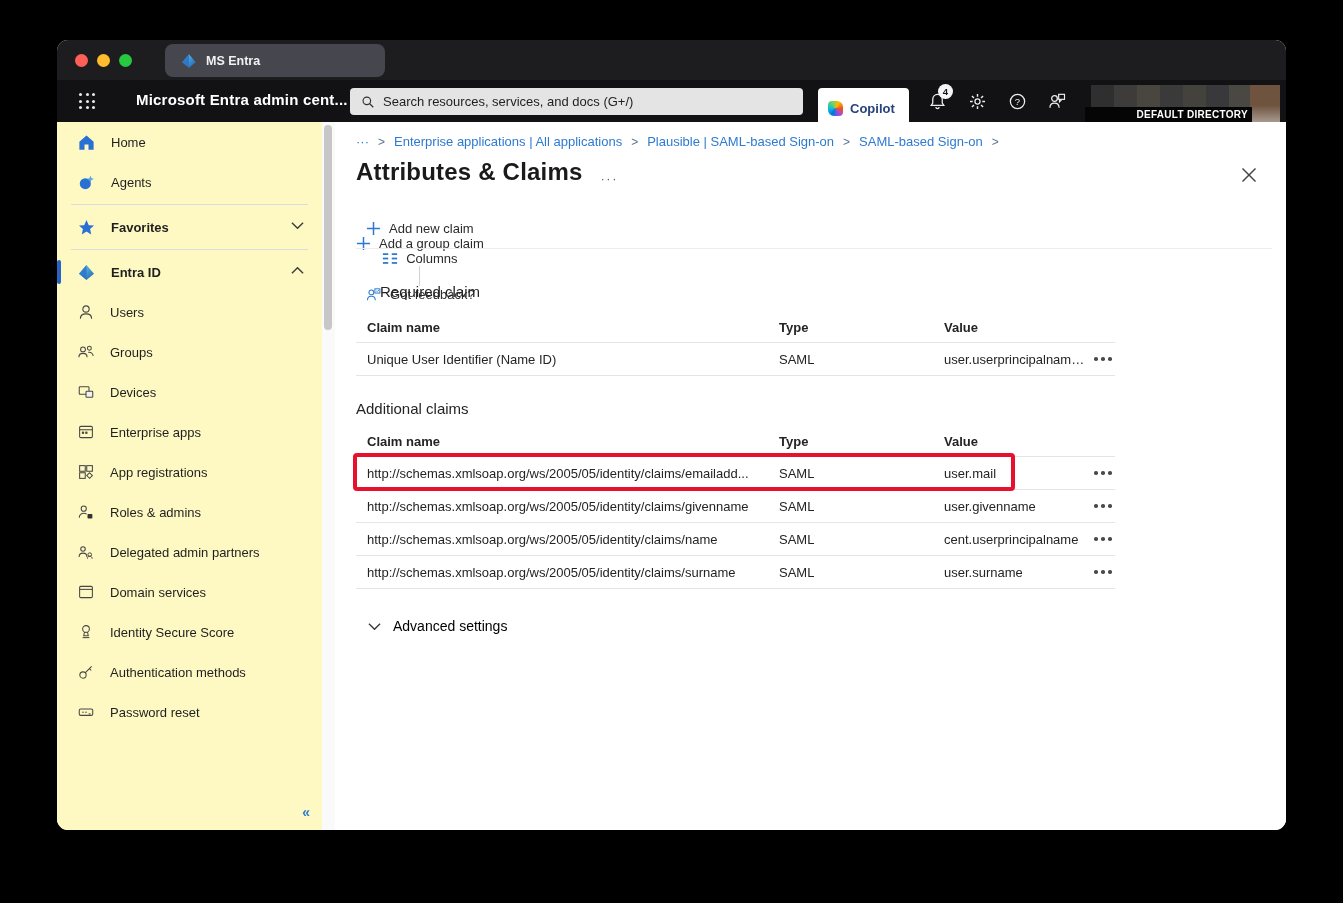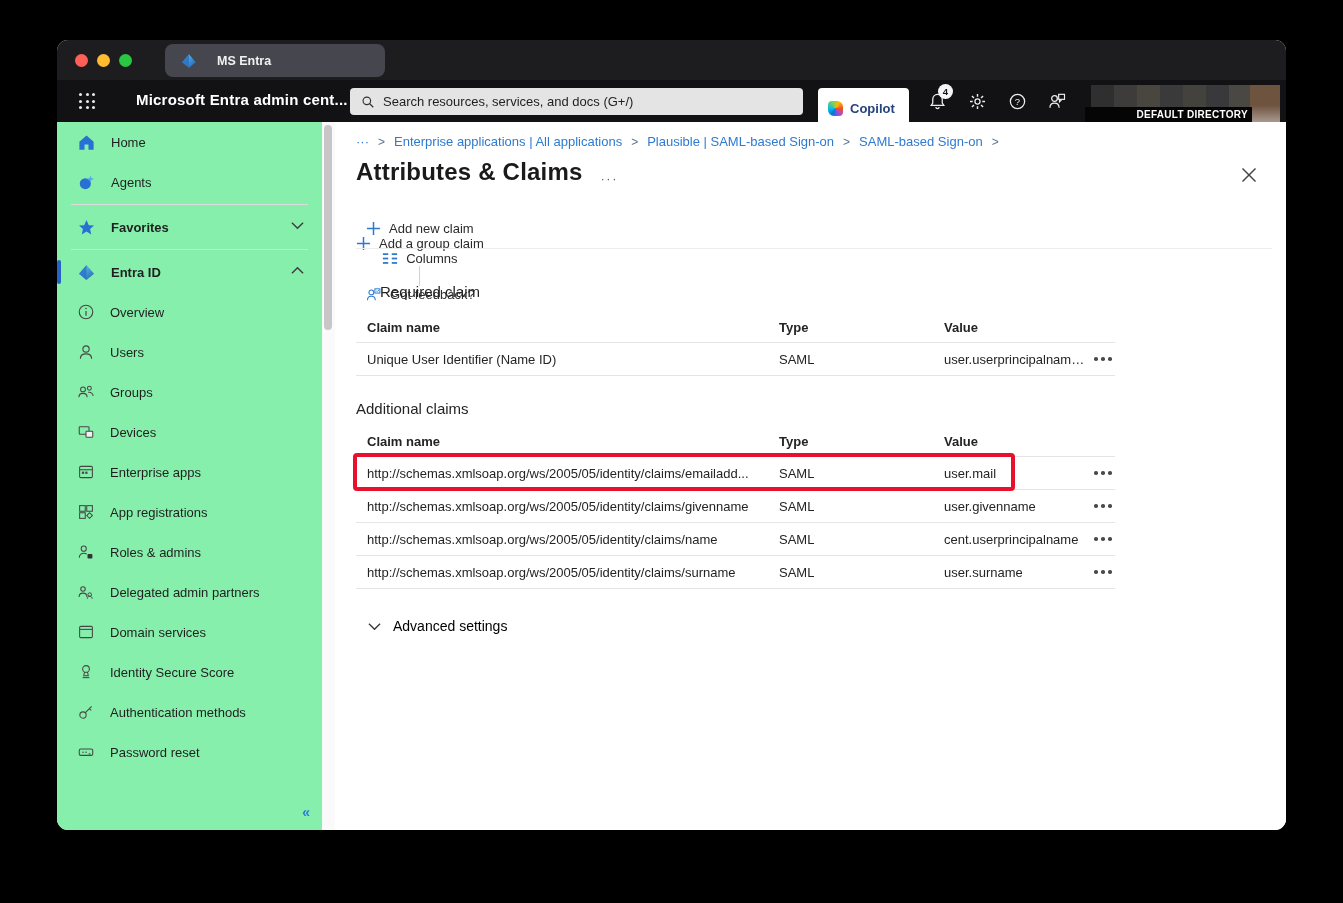--- a/index.html
+++ b/index.html
@@ -9,21 +9,21 @@
 
   .window { position:absolute; left:57px; top:40px; width:1229px; height:790px;
             border-radius:11px; overflow:hidden; background:#fff; box-shadow:0 18px 50px rgba(0,0,0,.6); }
 
   
   .titlebar { position:relative; height:40px; background:#1d1d20; }
   .traffic { position:absolute; left:18px; top:14px; display:flex; gap:9px; }
   .light { width:13px; height:13px; border-radius:50%; }
   .light.red{ background:#ff5f57; } .light.yellow{ background:#febc2e; } .light.green{ background:#28c840; }
   .tab { position:absolute; left:108px; top:4px; width:220px; height:33px; background:#46464f;
-         border-radius:8px; display:flex; align-items:center; gap:20px; padding-left:16px; }
+         border-radius:8px; display:flex; align-items:center; gap:9px; padding-left:16px; }
   .tab-label { color:#f1f1f1; font-size:12.5px; font-weight:bold; }
 
   
   .header { position:relative; height:42px; background:#121214; }
   .waffle { position:absolute; left:22px; top:13px; width:17px; height:17px;
             display:grid; grid-template-columns:repeat(3,1fr); gap:3px; }
   .waffle i { width:3px; height:3px; border-radius:50%; background:#e8e8e8; }
   .app-title { position:absolute; left:67px; top:11px; color:#fff; font-size:15px; font-weight:bold; letter-spacing:.2px;margin-left:12px; }
   .searchbox { position:absolute; left:293px; top:8px; width:453px; height:27px; background:#e4e4e4;
                border-radius:4px; display:flex; align-items:center; gap:8px; padding-left:11px; }
@@ -41,21 +41,21 @@
   .privacy-strip { position:absolute; right:34px; top:5px; display:flex; }
   .privacy-strip i { width:23px; height:22px; }
   .avatar-block { position:absolute; right:6px; top:5px; width:30px; height:37px;
                   background:linear-gradient(#6e533f 55%,#a8998f); }
   .dir-bar { position:absolute; right:34px; top:27px; width:167px; height:15px; background:#050505;
              display:flex; align-items:center; justify-content:flex-end; padding-right:4px; }
   .dir-bar span { color:#fff; font-size:10px; font-weight:bold; letter-spacing:.3px; }
 
   
   .body-row { display:flex; height:708px; }
-  .sidebar { position:relative; width:265px; background:#86efac; flex:none; }
+  .sidebar { position:relative; width:265px; background:#fef9c3; flex:none; }
   .scroll-strip { position:relative; width:13px; background:#fafafa; flex:none; }
   .scroll-thumb { position:absolute; left:2px; top:3px; width:8px; height:205px; background:#c7c7c7; border-radius:4px; }
   .main { position:relative; flex:1; background:#fff; }
 
   
   .nav-item { position:relative; height:40px; display:flex; align-items:center; gap:15px;
               padding-left:20px; cursor:pointer; }
   .nav-item .lbl { font-size:13px; color:#1f1f1f; }
   .nav-item.bold .lbl { font-weight:bold; }
   .nav-item svg { flex:none; }
@@ -244,28 +244,20 @@
             <polygon points="12,2.5 21.5,13.5 12,21.5 2.5,13.5" fill="url(#g2)"></polygon>
             <polygon points="12,2.5 12,21.5 2.5,13.5" fill="#2a71c9" opacity=".8"></polygon>
           </svg>
             <span class="lbl">Entra ID</span>
           <svg class="chev" width="13" height="9" viewBox="0 0 14 9">
             <polyline points="1,7.5 7,1.5 13,7.5" fill="none" stroke="#3f3f3f" stroke-width="1.6"></polyline>
           </svg>
         </div>
         <div class="nav-item">
           <svg width="18" height="18" viewBox="0 0 24 24">
-            <circle cx="12" cy="12" r="9" fill="none" stroke="#484644" stroke-width="1.5"></circle>
-            <line x1="12" y1="10.5" x2="12" y2="17" stroke="#484644" stroke-width="1.6"></line>
-            <circle cx="12" cy="7.3" r="1.1" fill="#484644"></circle>
-          </svg>
-            <span class="lbl">Overview</span>
-        </div>
-        <div class="nav-item">
-          <svg width="18" height="18" viewBox="0 0 24 24">
             <circle cx="12" cy="8" r="4.2" fill="none" stroke="#484644" stroke-width="1.5"></circle>
             <path d="M4.5 21 C4.5 16.5 8 14.5 12 14.5 C16 14.5 19.5 16.5 19.5 21" fill="none" stroke="#484644" stroke-width="1.5"></path>
           </svg>
             <span class="lbl">Users</span>
         </div>
         <div class="nav-item">
           <svg width="18" height="18" viewBox="0 0 24 24">
             <circle cx="8" cy="8.5" r="3.2" fill="none" stroke="#484644" stroke-width="1.4"></circle>
             <circle cx="16.5" cy="7" r="2.6" fill="none" stroke="#484644" stroke-width="1.4"></circle>
             <path d="M2.5 19 C2.5 15.5 5 13.8 8 13.8 C11 13.8 13.5 15.5 13.5 19" fill="none" stroke="#484644" stroke-width="1.4"></path>

